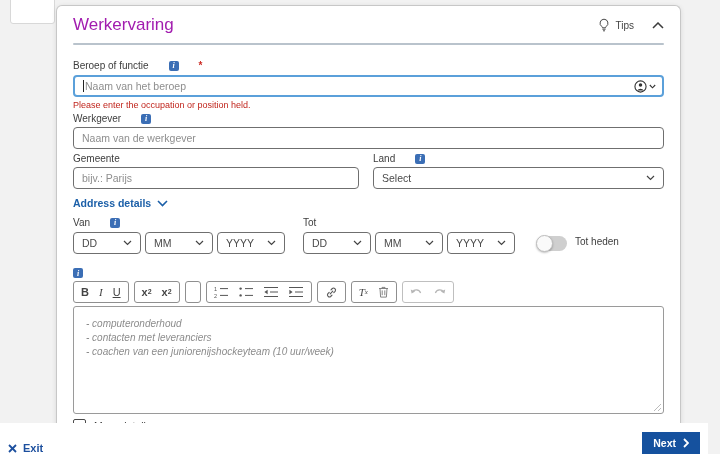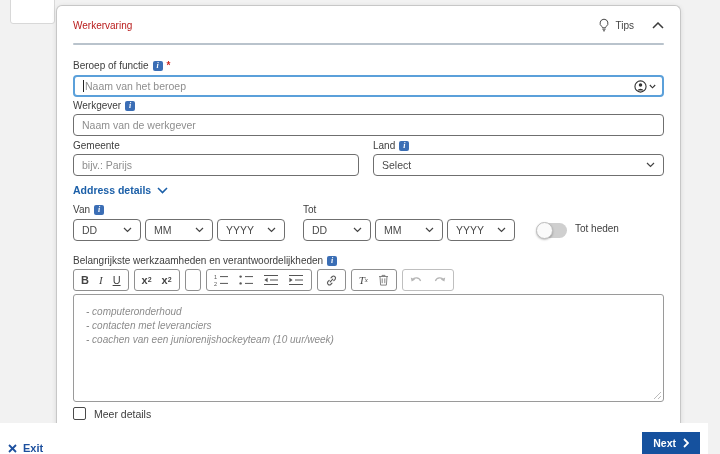--- a/index.html
+++ b/index.html
@@ -18,29 +18,29 @@
   .modal {
     position: absolute; left: 56px; top: 5px; width: 625px; height: 449px;
     background: #fff; border: 1px solid #c7c7c7; border-bottom: none;
     border-radius: 6px 6px 0 0; box-shadow: 0 1px 5px rgba(0,0,0,.10);
     overflow: hidden;
   }
   .modal-header {
     height: 34px; display: flex; align-items: center; justify-content: space-between;
     padding: 4px 16px 0 16px;
   }
-  .modal-title { font-size: 10px; color: #b91c1c; }
+  .modal-title { font-size: 17px; color: #a21caf; }
   .header-right { display: flex; align-items: center; gap: 18px; }
   .tips { display: flex; align-items: center; gap: 5px; font-size: 10px; color: #444; cursor: pointer; }
   .collapse-btn { display: flex; align-items: center; cursor: pointer; }
   .divider { margin: 3px 16px 0 16px; height: 2px; background: #b9c3cc; border-radius: 2px; }
   .content { padding: 0 16px; }
 
   .field-label {
-    display: flex; align-items: center; gap: 4px;
+    display: flex; align-items: center; gap: 20px;
     font-size: 10px; color: #3d3d3d; line-height: 11px;
   }
   .info-badge {
     width: 10px; height: 10px; background: #3b6eb5; color: #fff;
     font-size: 8px; font-weight: bold; font-style: italic;
     font-family: "Liberation Serif", serif;
     display: inline-flex; align-items: center; justify-content: center;
     border-radius: 2px; flex: none;
   }
   .req { color: #cc2c25; font-size: 10px; font-weight: bold; }
@@ -168,20 +168,21 @@
             <path d="M3.3 11.2a4.9 4.9 0 0 1 7.4 0z" fill="#333"></path>
           </svg>
         </span>
         <span>
           <svg width="7" height="5" viewBox="0 0 7 5" fill="none" stroke="#333" stroke-width="1.1">
             <polyline points="0.8,1 3.5,3.8 6.2,1"></polyline>
           </svg>
         </span>
       </span>
     </div>
+    <div class="error-text">Please enter the occupation or position held.</div>
 
     <div class="field-label mt3">
       <span>Werkgever</span>
       <span class="info-badge">i</span>
     </div>
     <div class="text-input mt3">
       <span>Naam van de werkgever</span>
     </div>
 
     <div class="two-col">
@@ -284,21 +285,20 @@
       </div>
       <div class="ongoing">
         <div class="toggle">
           <div class="knob"></div>
         </div>
         <span>Tot heden</span>
       </div>
     </div>
 
     <div class="field-label" style="margin-top:14px">
-      <span>Belangrijkste werkzaamheden en verantwoordelijkheden</span>
       <span class="info-badge">i</span>
     </div>
 
     <div class="toolbar">
       <div class="tb-group">
         <span class="tb-btn tb-bold">B</span>
         <span class="tb-btn tb-italic">I</span>
         <span class="tb-btn tb-underline">U</span>
       </div>
       <div class="tb-group">

